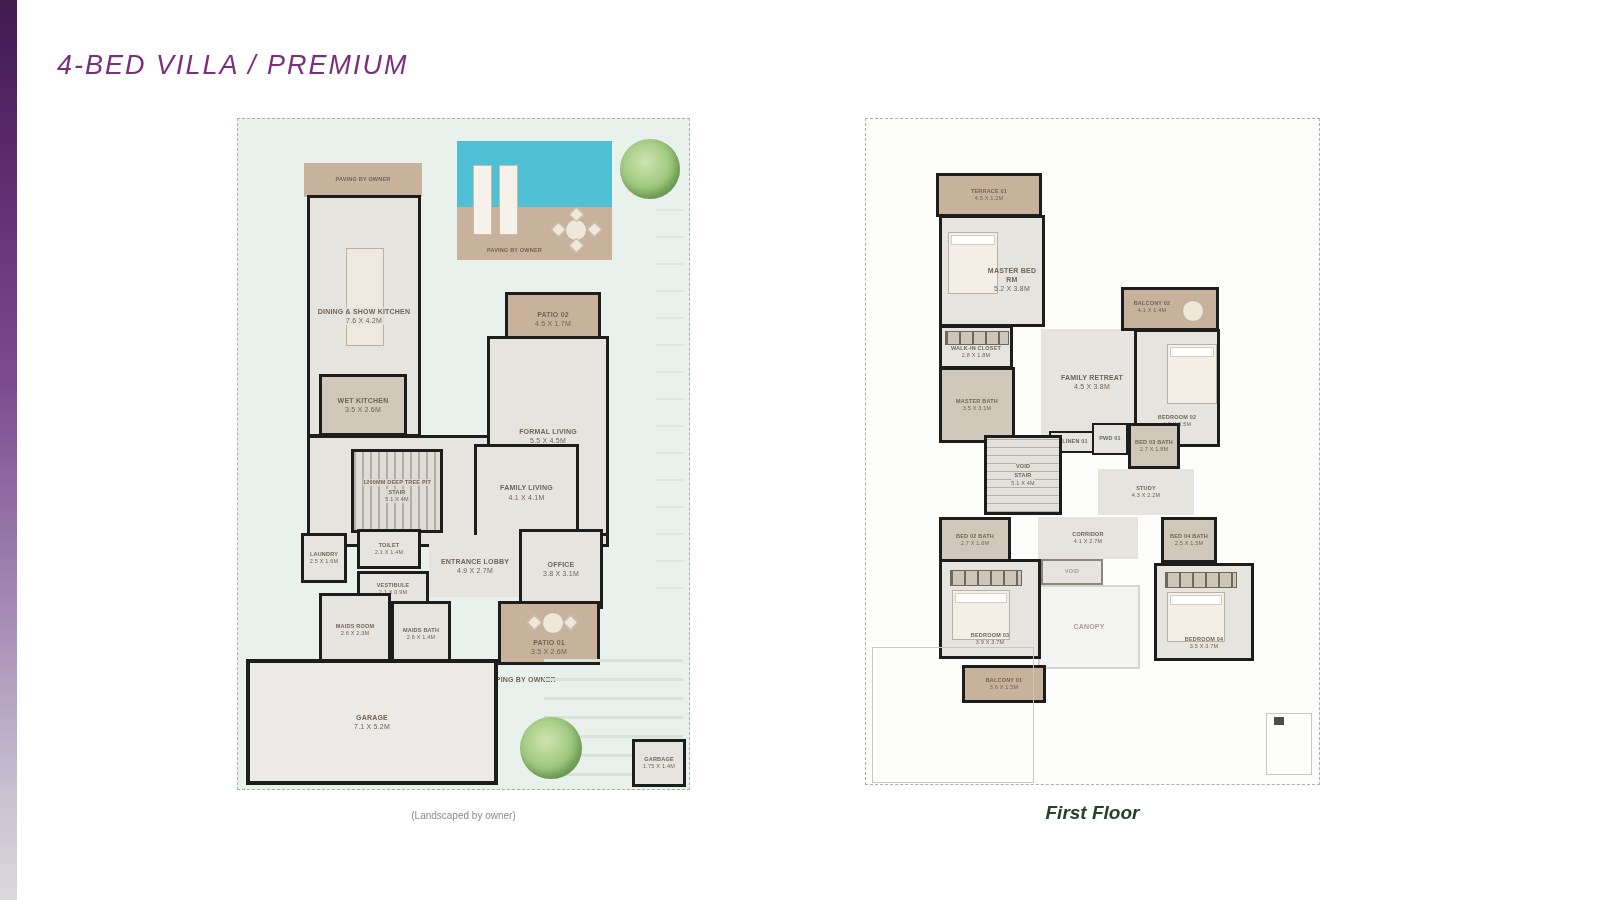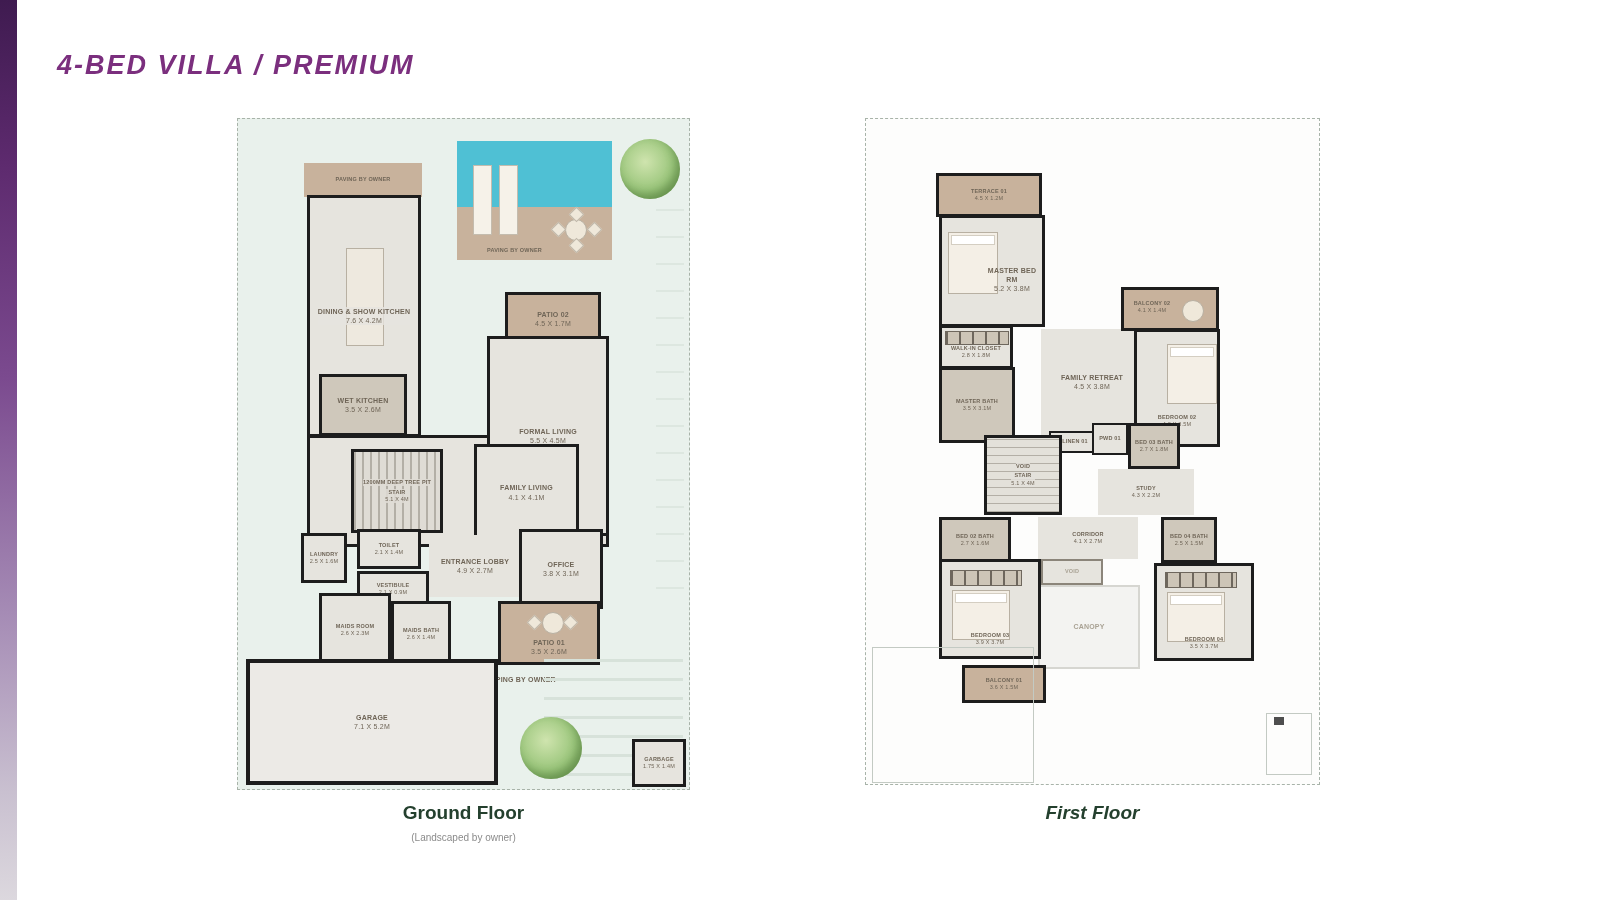--- a/index.html
+++ b/index.html
@@ -2,21 +2,21 @@
 <html style="--accent-purple: #7b2f7e; --plot-mint: #e9f1ec; --room-gray: #e6e4de; --paving-tan: #c8b29c; --pool-blue: #4fc0d4; --wall-black: #1d1d1d; --caption-green: #24402e; --subcaption-gray: #8b8b8b;"><head>
 <meta charset="utf-8">
 <style>
   html,body{margin:0;padding:0;}
   body{width:1600px;height:900px;background:#ffffff;font-family:"Liberation Sans",sans-serif;overflow:hidden;position:relative;}
   .canvas{position:absolute;inset:0;width:1600px;height:900px;}
 
   .accent-bar{position:absolute;left:0;top:0;width:17px;height:900px;
     background:linear-gradient(180deg,#3f1b50 0%,#5d2a6e 18%,#7b4a8f 42%,#a58bb5 68%,#c9c0d0 88%,#dcd8de 100%);}
 
-  .page-title{position:absolute;left:57px;top:50px;font-size:27px;font-weight:bold;font-style:italic;
+  .page-title{position:absolute;left:57px;top:50px;font-size:27px;font-weight:normal;font-style:italic;
     letter-spacing:2px;color:var(--accent-purple,#7b2f7e);}
 
   .plot{position:absolute;box-sizing:border-box;border:1.5px dashed #a8b3a9;}
   .plot.ground{left:237px;top:118px;width:453px;height:672px;background:var(--plot-mint,#e9f1ec);}
   .plot.first{left:865px;top:118px;width:455px;height:667px;background:#fdfdfc;}
 
   .room{position:absolute;box-sizing:border-box;display:flex;align-items:center;justify-content:center;text-align:center;}
   .gray{background:var(--room-gray,#e6e4de);}
   .tan{background:var(--paving-tan,#c8b29c);}
   .dark{background:#cfc8bb;}
@@ -250,21 +250,20 @@
     <div class="room tan walled" style="left:96px;top:546px;width:84px;height:38px;">
       <div class="lbl tiny"><span>BALCONY 01</span><em>3.6 X 1.5M</em></div>
     </div>
 
     <div class="roofline" style="left:6px;top:528px;width:162px;height:136px;"></div>
     <div class="roofline" style="left:400px;top:594px;width:46px;height:62px;"></div>
     <div class="darkdot" style="left:408px;top:598px;width:10px;height:8px;"></div>
   </div>
 
   <div class="caption" style="left:237px;top:802px;width:453px;">
-    <div class="main">Ground Floor</div>
     <div class="sub">(Landscaped by owner)</div>
   </div>
 
   <div class="caption" style="left:865px;top:802px;width:455px;font-style:italic;">
     <div class="main">First Floor</div>
   </div>
 
 </div>
 
 </body></html>

